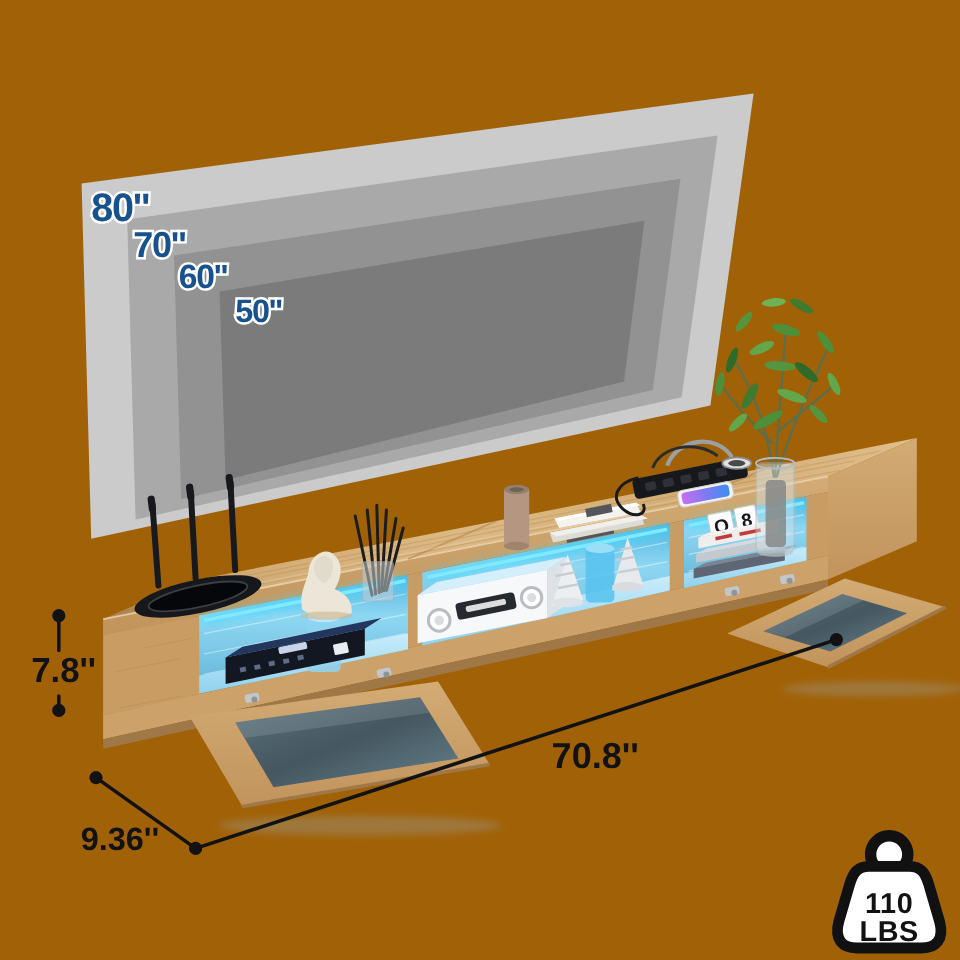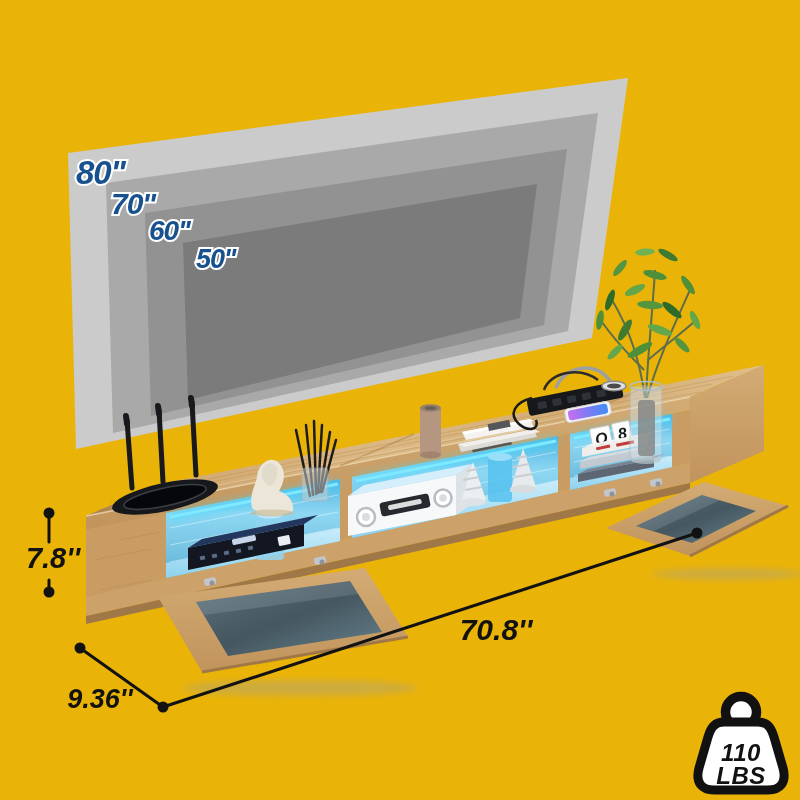--- a/index.html
+++ b/index.html
@@ -1,17 +1,17 @@
 <!DOCTYPE html>
 <html><head>
 <meta charset="utf-8">
 <style>
   html,body{margin:0;padding:0;background:#ffffff;}
-  .stage{position:relative;width:800px;height:800px;background:#eab308;overflow:hidden;
-         font-family:"Liberation Sans",sans-serif;font-style:italic;}
+  .stage{position:relative;width:800px;height:800px;background:#a16207;overflow:hidden;
+         font-family:"Liberation Sans",sans-serif;}
   svg{position:absolute;left:0;top:0;}
   text{font-family:"Liberation Sans",sans-serif;}
   .tvlabel{font-weight:bold;stroke:#ffffff;stroke-width:4px;paint-order:stroke;letter-spacing:-1px;}
   .dimlabel{font-weight:bold;fill:#121212;}
   .wtlabel{font-weight:bold;fill:#121212;letter-spacing:0.5px;}
   .blockletter{font-weight:bold;fill:#16181c;}
 </style>
 </head>
 <body>
 <div class="stage">

